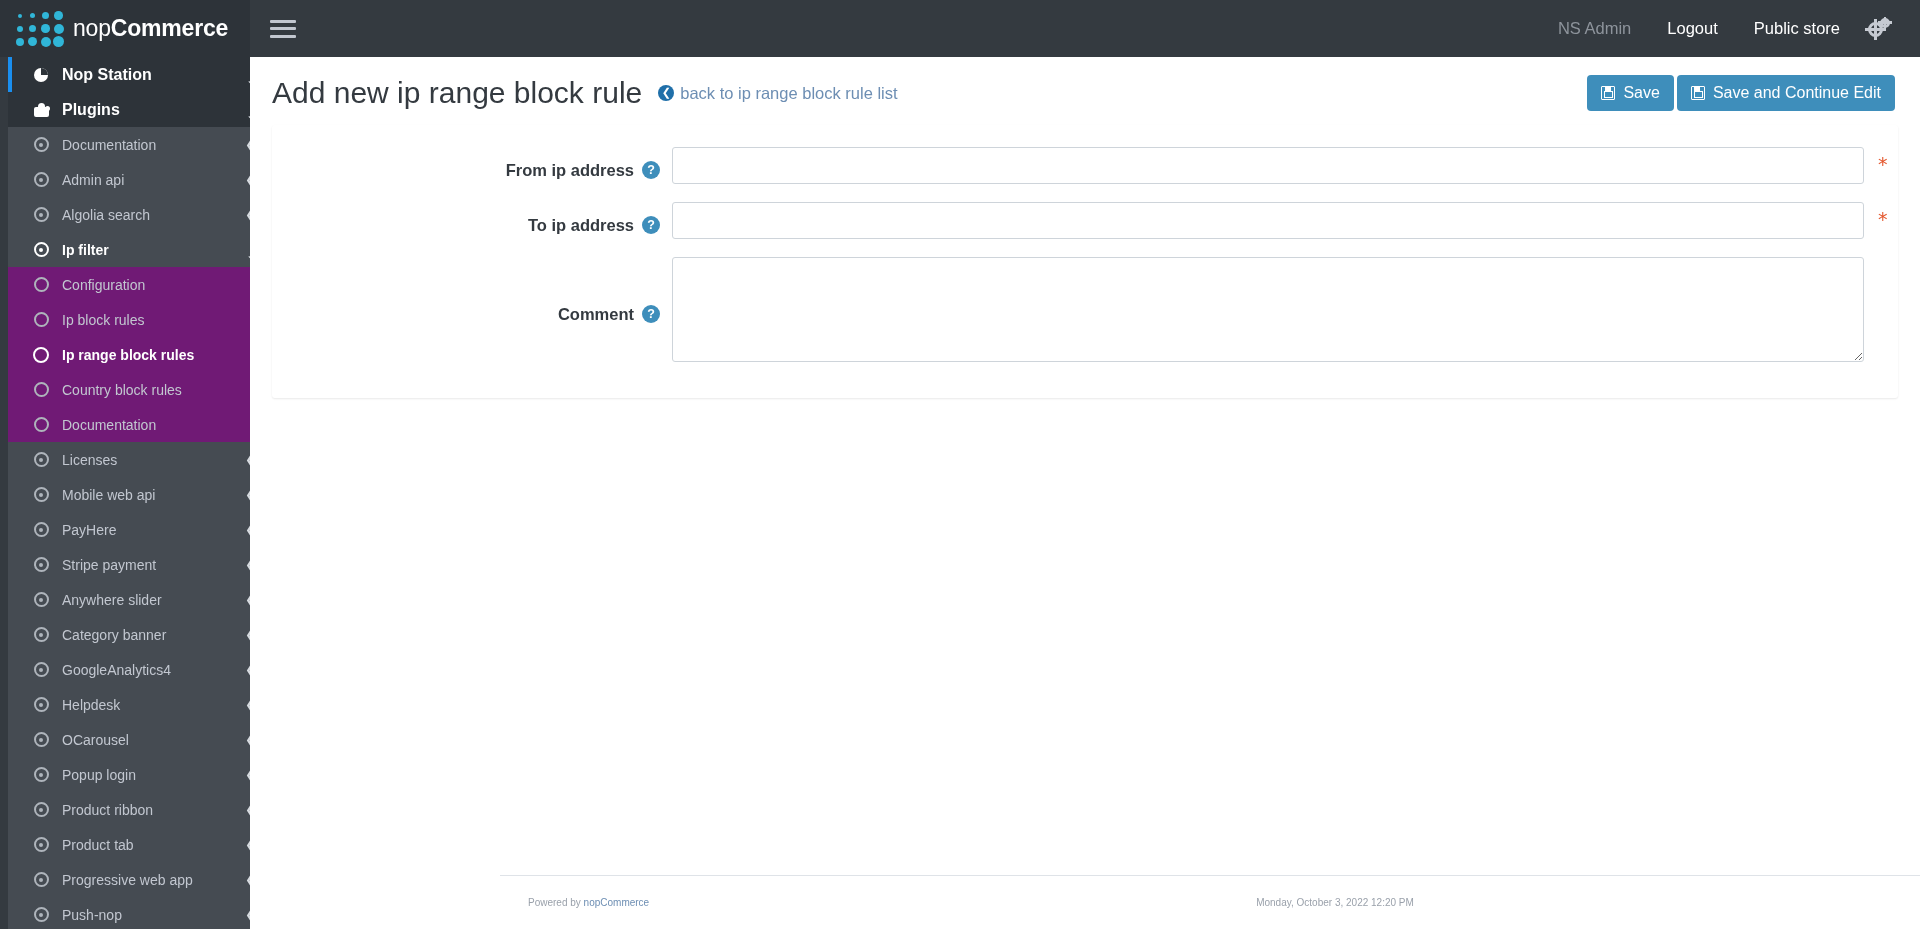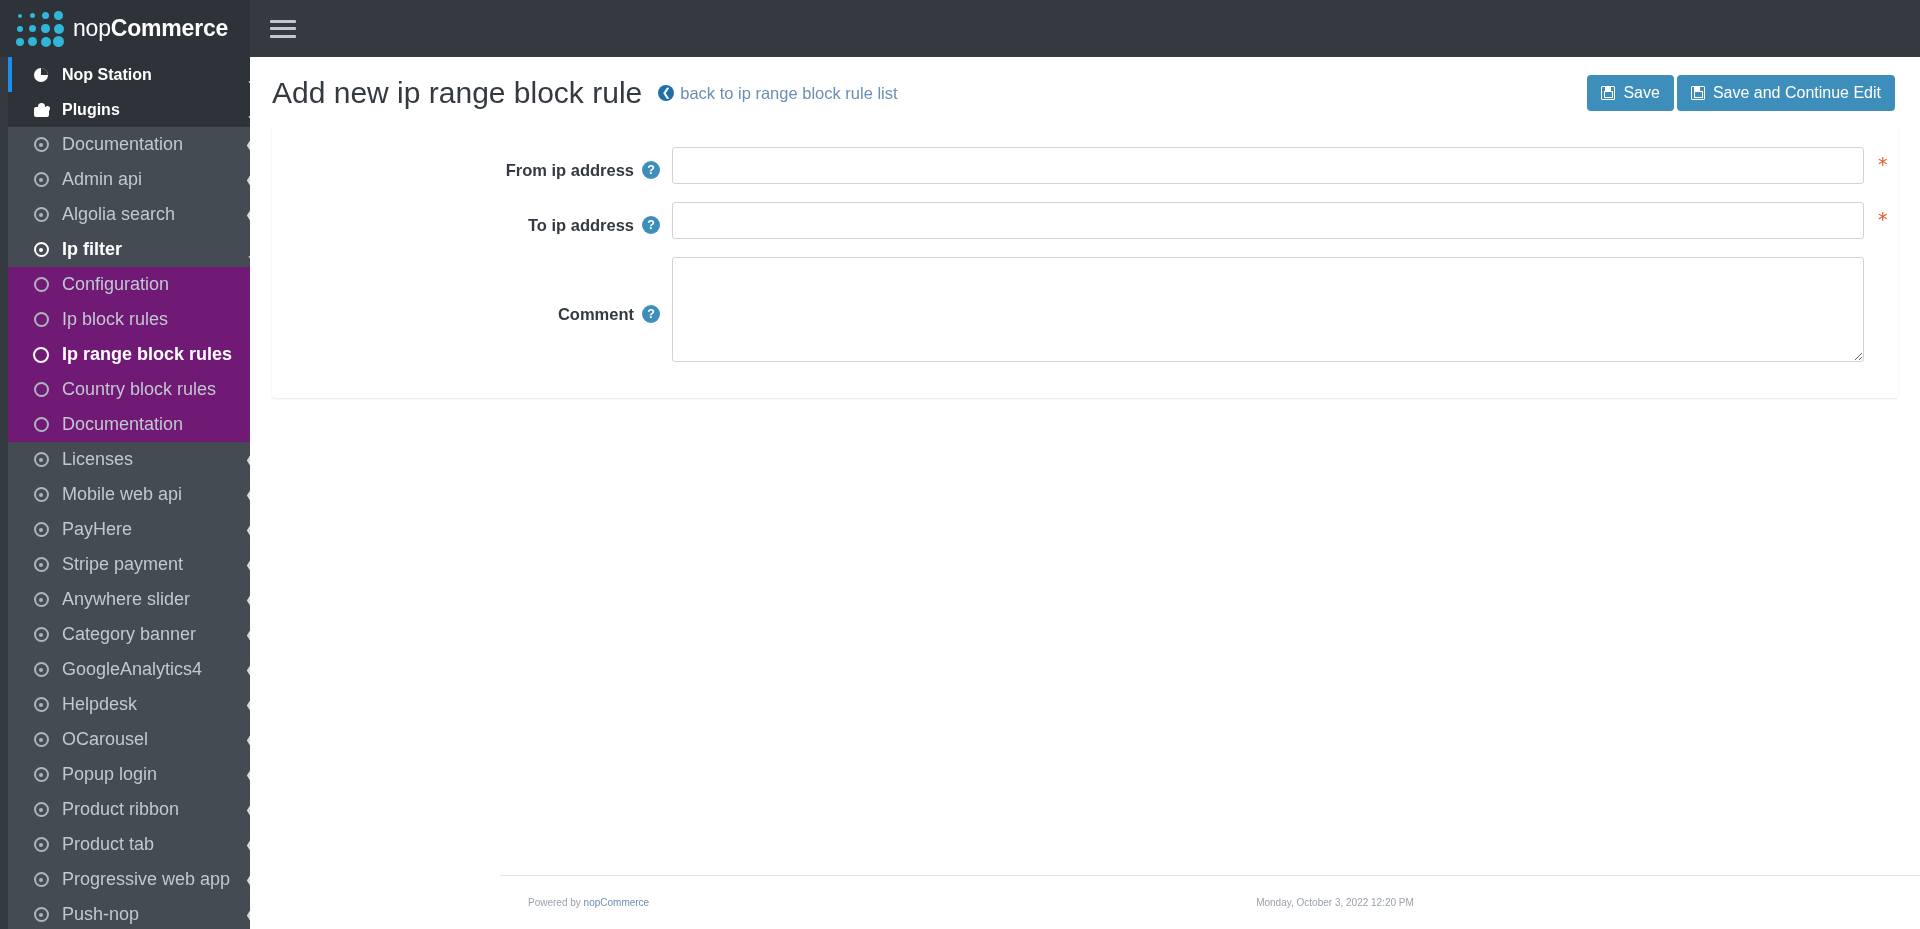--- a/index.html
+++ b/index.html
@@ -41,21 +41,21 @@
   #sidebar-scroll { position:absolute; top:0; left:8px; width:262px; height:872px; overflow-y:scroll; overflow-x:hidden; }
   #sidebar-scroll::-webkit-scrollbar { width:12px; }
   #sidebar-scroll::-webkit-scrollbar-track { background:#3c4248; }
   #sidebar-scroll::-webkit-scrollbar-thumb { background:#5a6169; }
 
   .nav-item { position:relative; display:flex; align-items:center; height:35px; padding-left:20px; padding-right:14px; text-decoration:none; cursor:pointer; }
   .nav-l1 { background:#2d3339; }
   .nav-l1.active::before { content:""; position:absolute; left:0; top:0; width:4px; height:100%; background:#1a8fef; }
   .nav-l2 { background:#454b52; }
   .nav-l3 { background:#701a75; padding-left:20px; }
-  .nav-label { font-size:18px; color:#c2c7d0; white-space:nowrap; }
+  .nav-label { font-size:14px; color:#c2c7d0; white-space:nowrap; }
   .nav-l1 .nav-label { color:#fff; font-weight:bold; font-size:16px; }
   .nav-item.cur .nav-label { color:#fff; font-weight:bold; }
   .nav-ico { width:26px; min-width:26px; display:flex; align-items:center; justify-content:center; margin-right:8px; }
 
   
   .ico-pie { width:14px; height:14px; border-radius:50%; background:#fff; position:relative; overflow:hidden; }
   .ico-pie::after { content:""; position:absolute; left:7px; top:0; width:7px; height:7px; background:#2d3339; }
   .ico-puzzle { width:15px; height:14px; position:relative; }
   .ico-puzzle .pz { position:absolute; background:#fff; }
   .ico-circledot { width:15px; height:15px; border-radius:50%; border:2px solid #aeb4bb; position:relative; }
@@ -122,20 +122,33 @@
         <i class="d12"></i>
     </div>
     <div id="brand-text"><span class="light">nop</span><b>Commerce</b></div>
   </div>
   <div id="topnav">
     <div id="hamburger">
       <span></span>
         <span></span>
         <span></span>
     </div>
+    <div id="topnav-right">
+      <a class="muted" href="#">NS Admin</a>
+      <a href="#">Logout</a>
+      <a href="#">Public store</a>
+      <div class="gears">
+        <div class="gear-big"></div>
+        <div class="gear-small"></div>
+        <div class="gear-tooth" style="width:3px;height:21px;left:6px;top:1px;"></div>
+        <div class="gear-tooth" style="width:21px;height:3px;left:-3px;top:10px;"></div>
+        <div class="gear-tooth" style="width:2.5px;height:14px;left:15.7px;top:-1px;"></div>
+        <div class="gear-tooth" style="width:14px;height:2.5px;left:10px;top:3.7px;"></div>
+      </div>
+    </div>
   </div>
 </div>
 
 <div id="sidebar">
   <div id="sidebar-scroll">
     <div id="nav-list">
         <a href="#" class="nav-item nav-l1 active">
           <span class="nav-ico">
             <span class="ico-pie"></span>
           </span>

